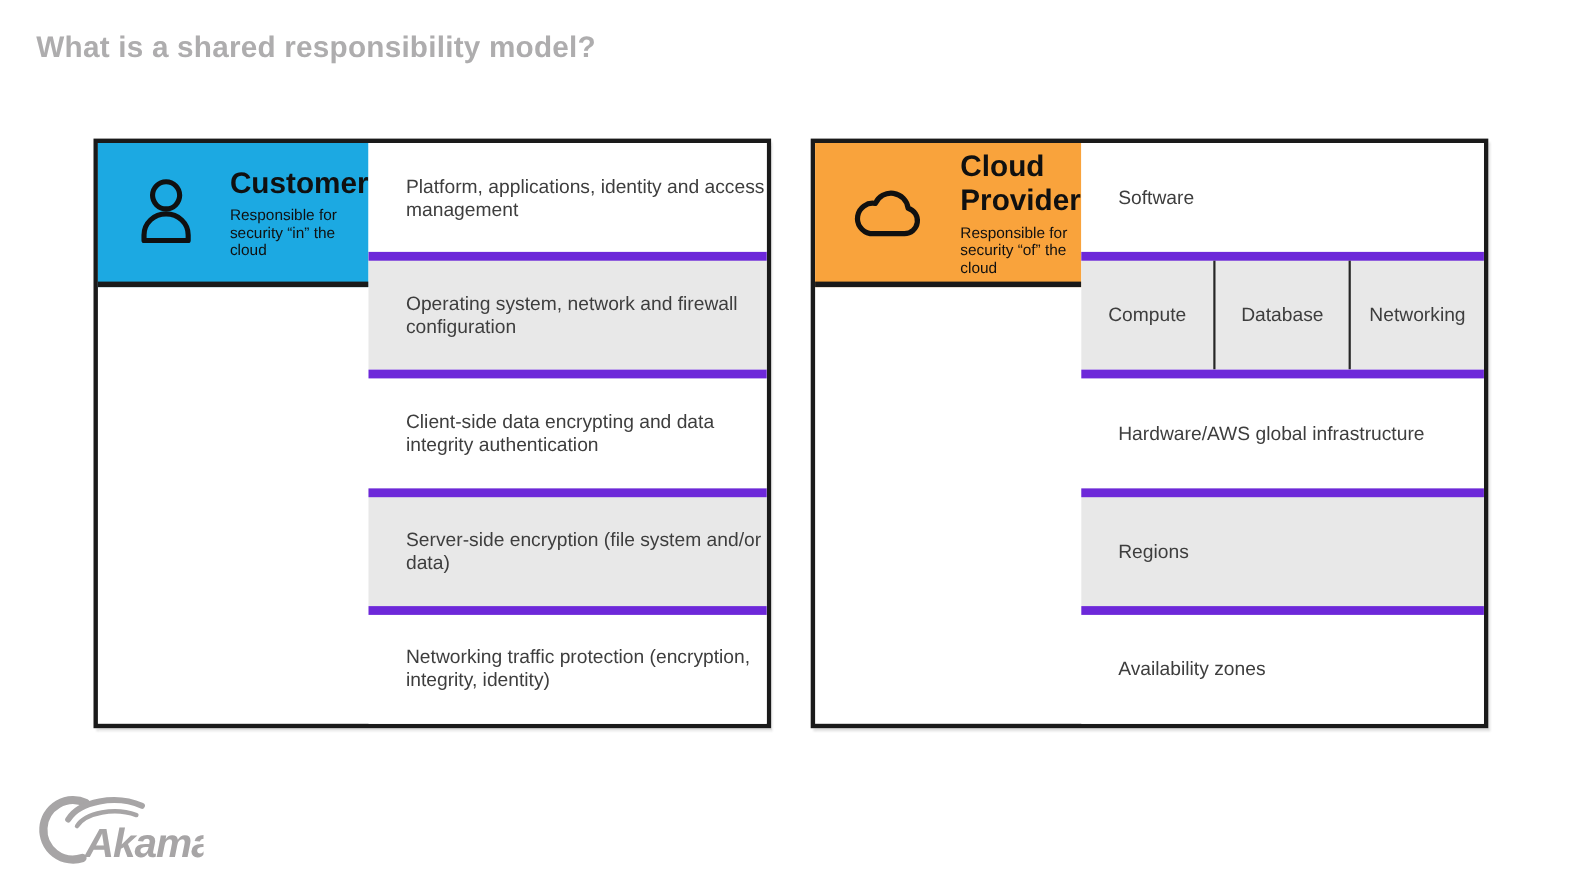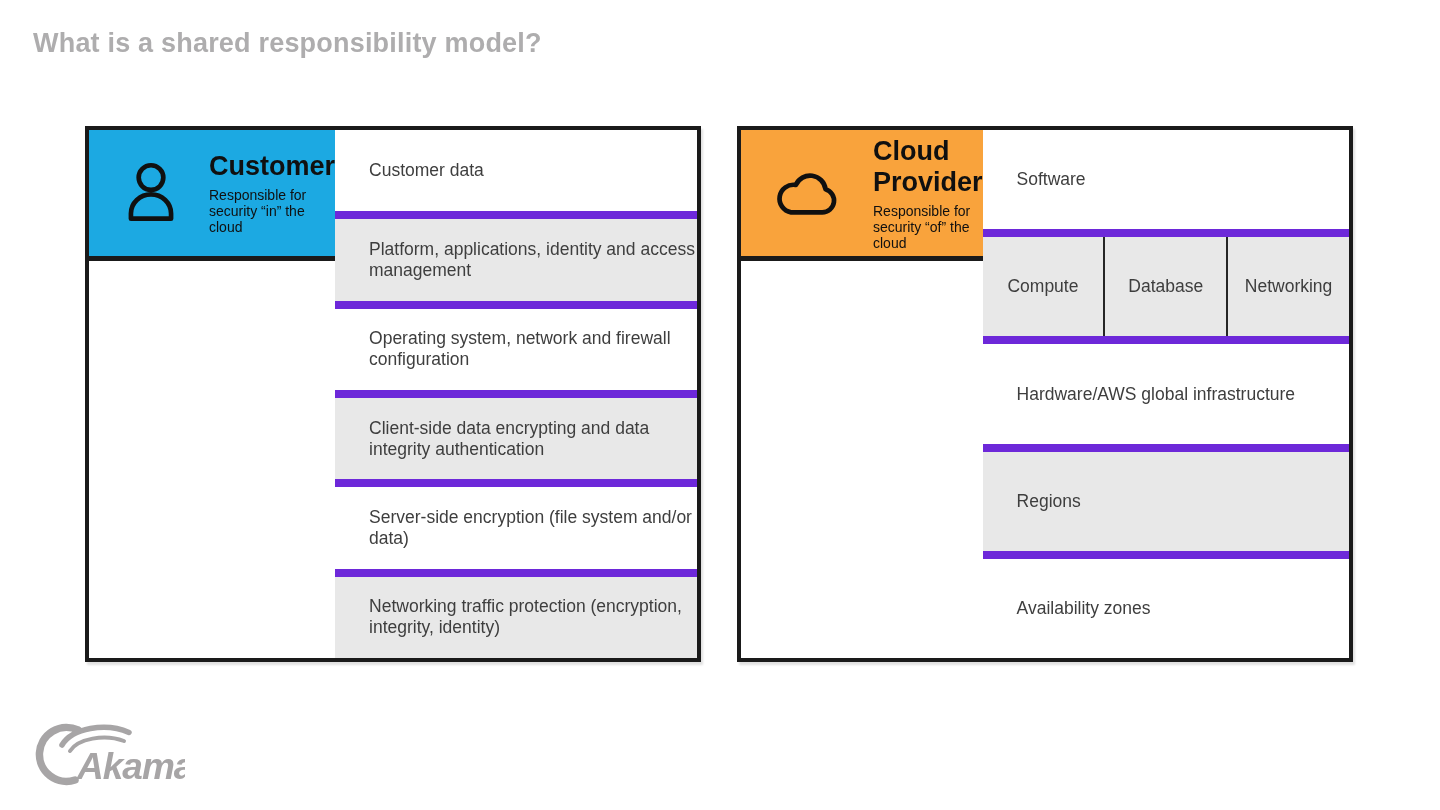--- a/index.html
+++ b/index.html
@@ -100,23 +100,20 @@
           <path d="M8.5 61.5 L8.5 56 A21.5 20.5 0 0 1 51.5 56 L51.5 61.5 Z" stroke="#101010" stroke-width="5" stroke-linejoin="round"></path>
         </svg>
       </span>
       <div class="header-text">
         <div class="header-title">Customer</div>
         <div class="header-subtitle">Responsible for security “in” the cloud</div>
       </div>
     </header>
     <div class="rows">
       <div class="row">
-          <span>Customer data</span>
-        </div>
-      <div class="row">
           <span>Platform, applications, identity and access management</span>
         </div>
       <div class="row">
           <span>Operating system, network and firewall configuration</span>
         </div>
       <div class="row">
           <span>Client-side data encrypting and data integrity authentication</span>
         </div>
       <div class="row">
           <span>Server-side encryption (file system and/or data)</span>

